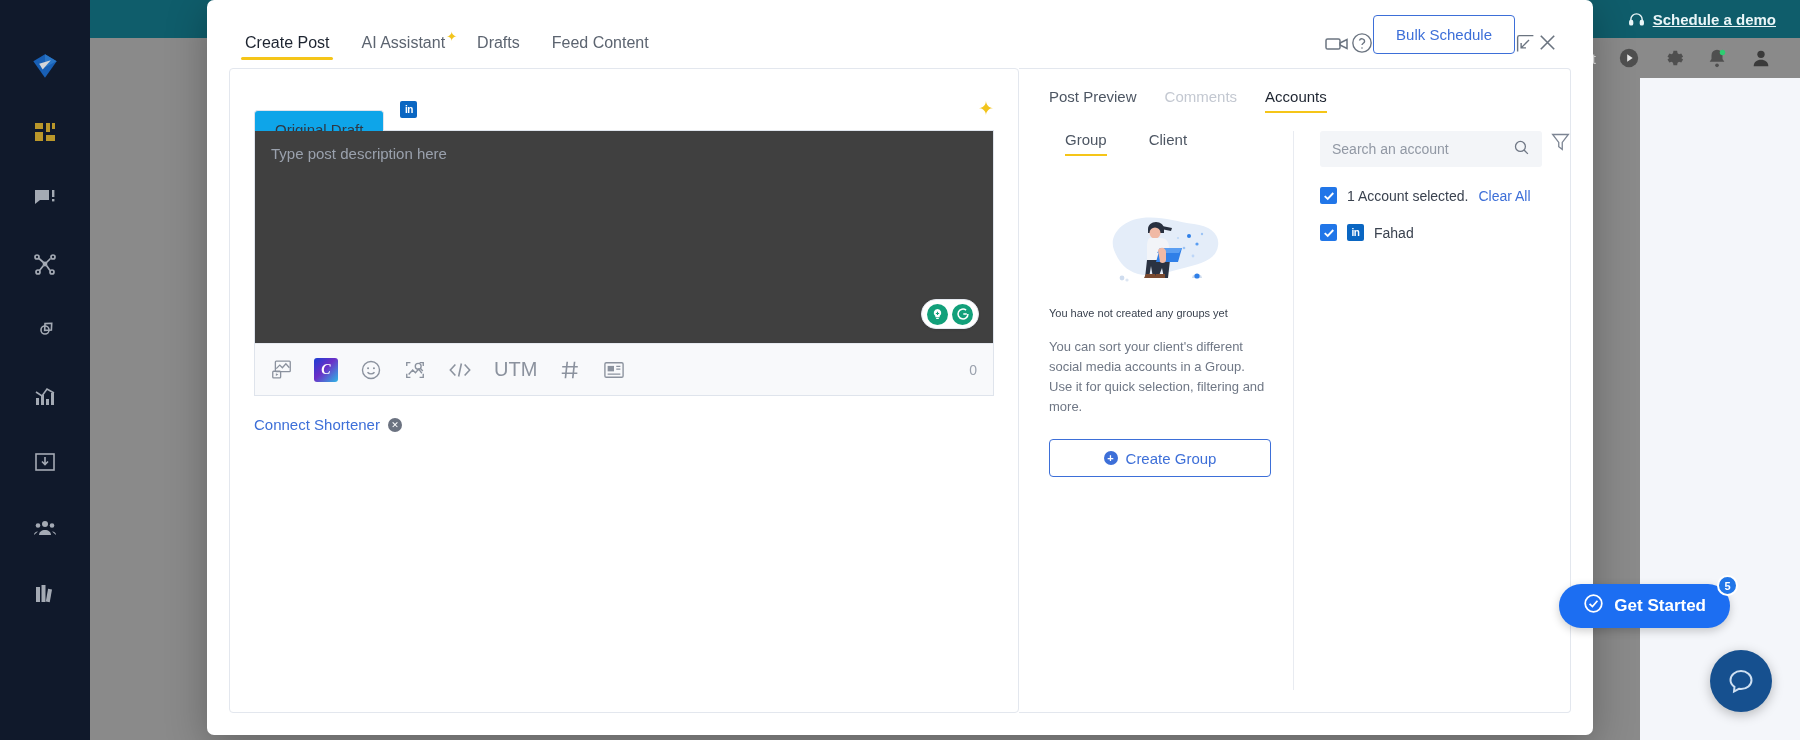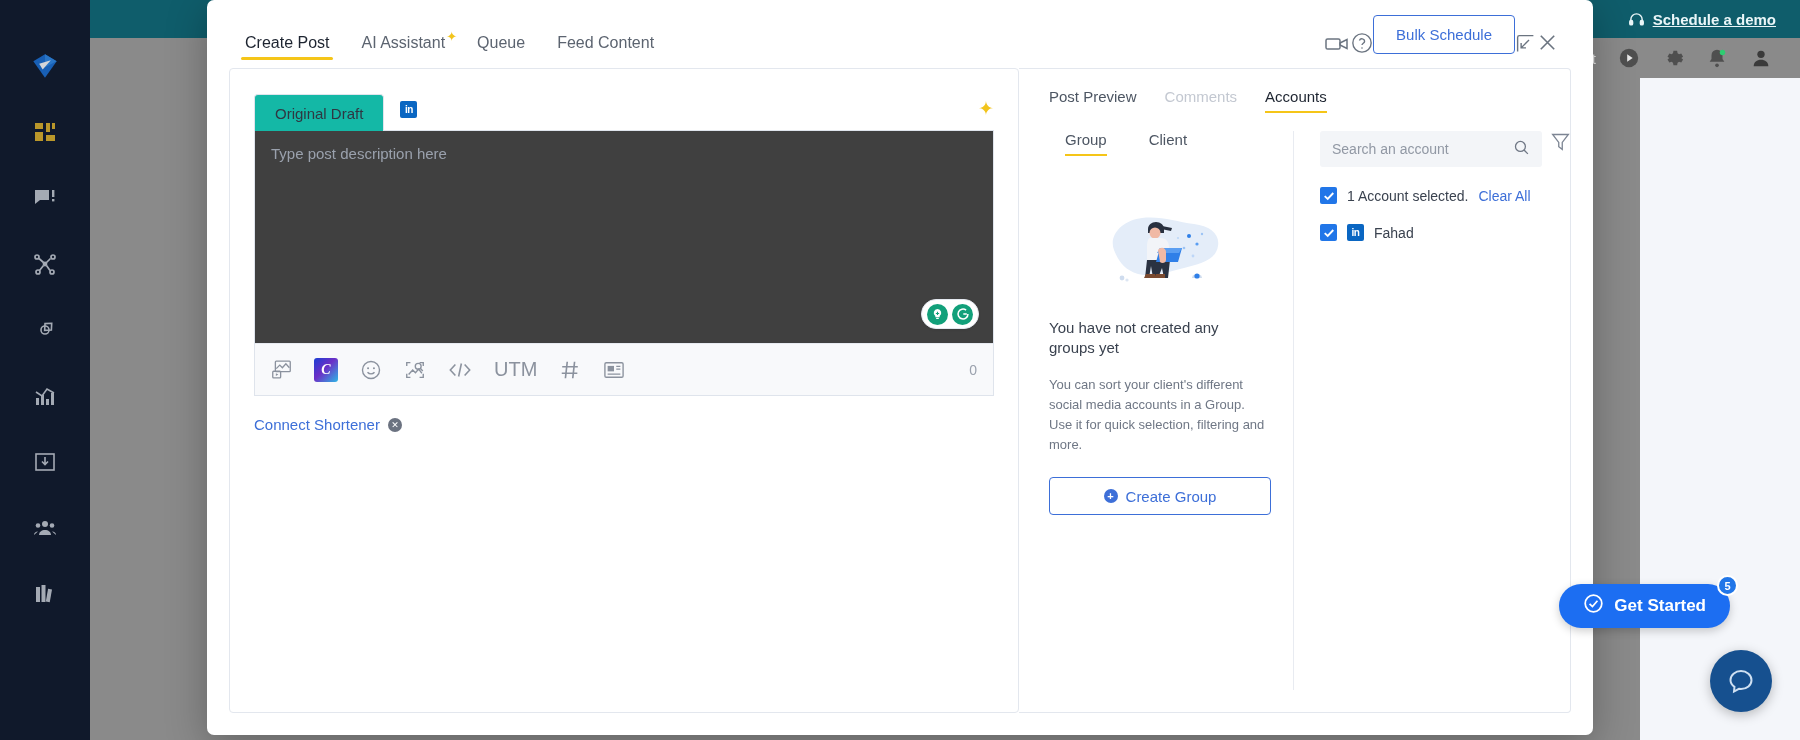--- a/index.html
+++ b/index.html
@@ -136,24 +136,24 @@
   }
 
   
   #composer-tabs {
     display: flex; align-items: flex-end; gap: 6px;
     border-bottom: 1px solid #dfe4ec;
     position: relative;
   }
   #draft-tab {
     border: 1px solid #dfe4ec; border-bottom: 1px solid #fff;
-    background: #14b8a6;
+    background: #0ea5e9;
     padding: 10px 20px; font-size: 15px; color: #2f3742;
     border-radius: 4px 4px 0 0;
-    position: relative; top: 3px;
+    position: relative; top: 19px;
     cursor: pointer;
   }
   #draft-network {
     padding: 6px 10px 12px 10px; display:flex; align-items:center;
   }
   .li-badge {
     width: 17px; height: 17px; background: #0a66c2; border-radius: 2px;
     color: #fff; font-size: 10px; font-weight: 700;
     display: flex; align-items: center; justify-content: center;
     font-family: "Liberation Sans", sans-serif;
@@ -267,21 +267,21 @@
     padding: 0 12px 8px 0; margin-right: 14px; cursor: pointer; margin-left: 16px;
   }
   .gtab.active::after {
     content: ""; position: absolute; left: 0; right: 12px; bottom: 0;
     height: 2px; background: #f5c518;
   }
   #empty-illustration {
     margin: 48px auto 0 auto; width: 128px; height: 92px;
   }
   #empty-title {
-    margin-top: 22px; font-size: 15px; color: #3a424f; line-height: 1.35;
+    margin-top: 10px; font-size: 11px; color: #3a424f; line-height: 1.35;
     padding-right: 10px;
   }
   #empty-desc {
     margin-top: 16px; font-size: 13px; color: #6f7785; line-height: 1.55;
     padding-right: 4px;
   }
   #create-group {
     margin-top: 22px; border: 1px solid #3d6fd8; color: #3d6fd8;
     background: #fff; border-radius: 4px; height: 38px;
     display: flex; align-items: center; justify-content: center; gap: 8px;
@@ -471,21 +471,21 @@
   <div id="modal-top">
     <div id="modal-tabs">
       <div class="mtab active">
         <span>Create Post</span>
       </div>
       <div class="mtab">
         <span>AI Assistant</span>
         <span class="sparkle-sup">✦</span>
       </div>
       <div class="mtab">
-        <span>Queue</span>
+        <span>Drafts</span>
       </div>
       <div class="mtab">
         <span>Feed Content</span>
       </div>
     </div>
 
     <div id="modal-actions">
       <span class="hdr-btn-icon">
         <svg width="26" height="20" viewBox="0 0 26 20" fill="none" stroke="#6b7480" stroke-width="1.5">
             <rect x="1" y="5" width="14" height="10" rx="1.6"></rect>

